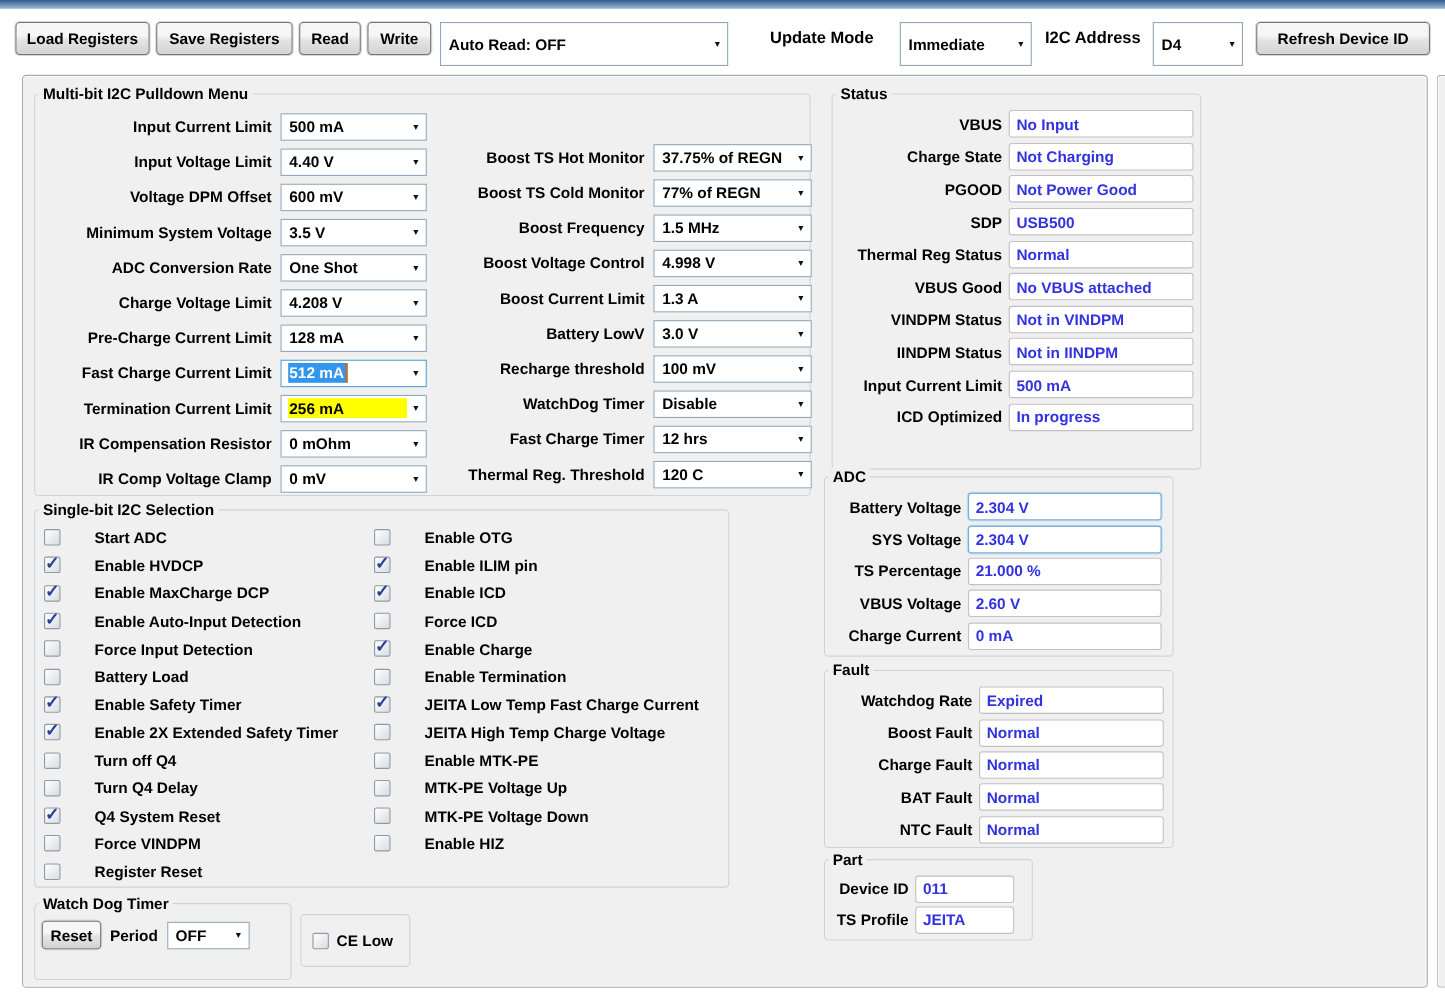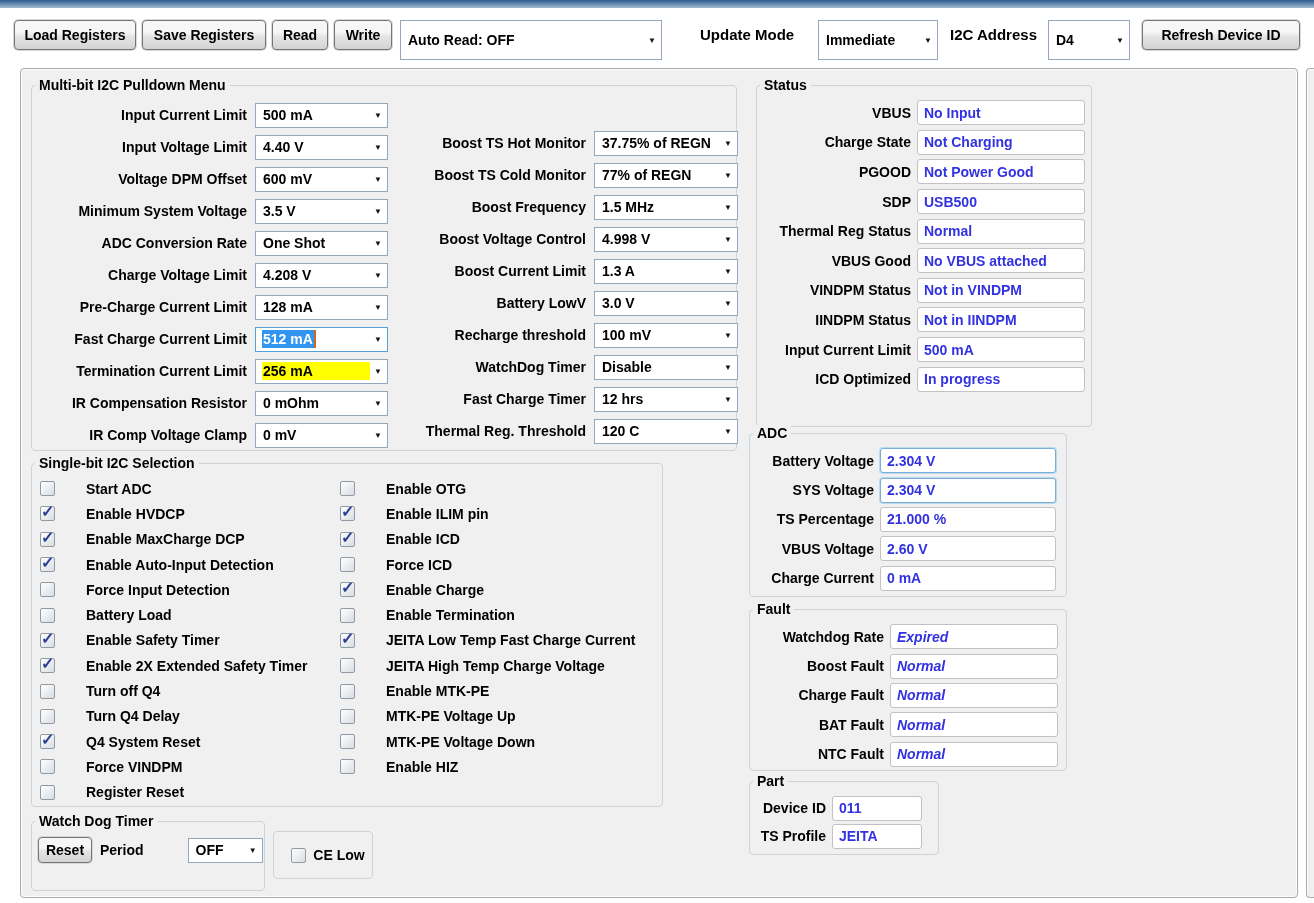--- a/index.html
+++ b/index.html
@@ -72,30 +72,30 @@
   #status-rows .srow{height:29.6px;}
   #status-rows .slabel{width:154px;}
   #status-rows .field{width:168px;}
   #adc-rows{padding-top:12px;}
   #adc-rows .srow{height:29.4px;}
   #adc-rows .slabel{width:124px;}
   #adc-rows .field{width:176px;}
   #fault-rows{padding-top:12px;}
   #fault-rows .srow{height:29.4px;}
   #fault-rows .slabel{width:134px;}
-  #fault-rows .field{width:168px;font-style:italic;}
+  #fault-rows .field{width:168px;}
   #part-rows{padding-top:12px;}
   #part-rows .srow{height:28px;}
   #part-rows .slabel{width:76px;}
   #part-rows .field{width:90px;}
   
   .wd-inner{display:flex;align-items:center;padding:15px 0 0 6px;}
   .wd-reset{position:static;width:54px;height:26px;}
   .wd-period{font-size:14px;margin:0 8px;}
-  .wd-combo{width:75px;margin-left:36px;}
+  .wd-combo{width:75px;}
   .celow{display:flex;align-items:center;padding-left:10px;}
 </style>
 </head>
 <body>
 
 <div class="topstrip"></div>
 
 <div class="toolbar">
   <button class="btn" style="left:14px;width:122px;">Load Registers</button>
   <button class="btn" style="left:142px;width:124px;">Save Registers</button>
@@ -451,21 +451,21 @@
     <div class="wd-inner">
       <button class="btn wd-reset">Reset</button>
       <span class="wd-period">Period</span>
       <span class="combo wd-combo">
         <span class="cv">OFF</span>
         <span class="arrow">▼</span>
       </span>
     </div>
   </div>
 
-  <div class="group celow" style="left:252px;top:762px;width:100px;height:48px;justify-content:center;">
+  <div class="group celow" style="left:252px;top:762px;width:100px;height:48px;">
     <span class="cb"></span>
     <span class="clabel">CE Low</span>
   </div>
 
   <div class="group" style="left:735px;top:16px;width:336px;height:342px;">
     <span class="gtitle">Status</span>
     <div id="status-rows">
   <div class="srow">
     <span class="slabel">VBUS</span>
     <span class="field">No Input</span>

